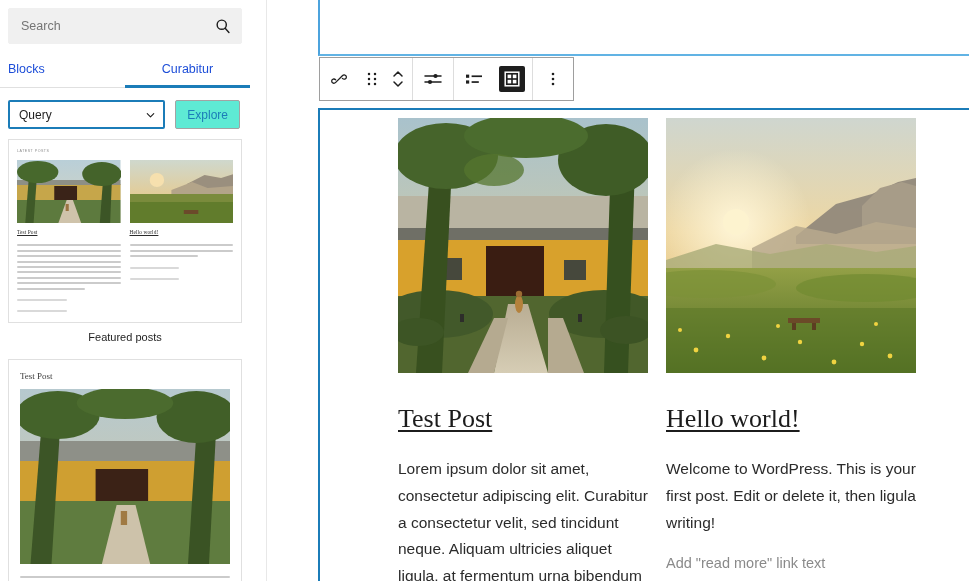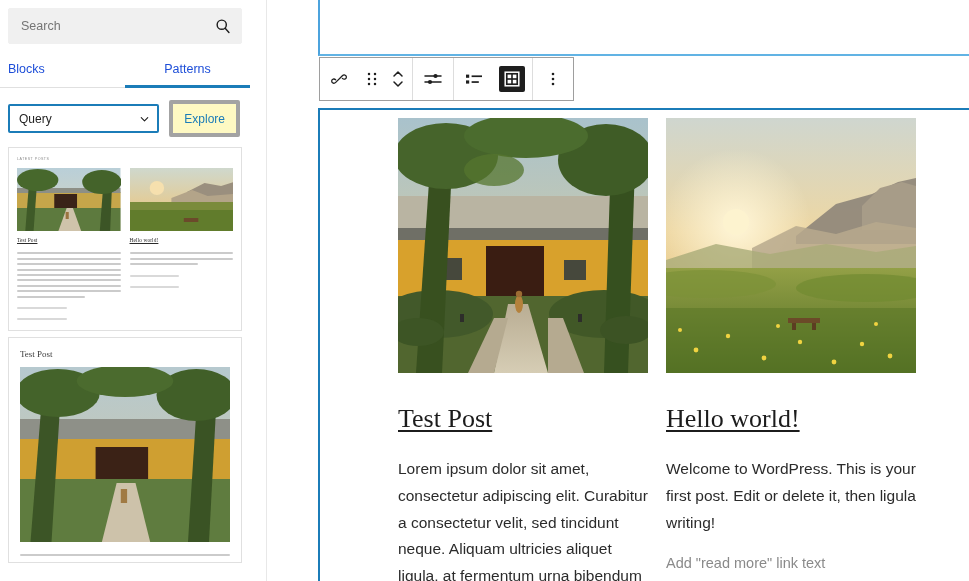--- a/index.html
+++ b/index.html
@@ -96,24 +96,24 @@
     cursor: pointer;
   }
   .chev {
     position: absolute; right: 8px; top: 50%;
     transform: translateY(-50%);
     pointer-events: none;
     color: #1e1e1e;
     display: flex;
   }
   .explore-btn {
-    height: 37px;
-    border: 4px solid #a3a3a3;
+    height: 29px;
+    border: 1px solid #a3a3a3;
     border-radius: 2px;
-    background: #fef9c3;
+    background: #5eead4;
     color: #1b7cb8;
     font-size: 12px;
     font-family: "Liberation Sans", sans-serif;
     padding: 0 11px;
     cursor: pointer;
     white-space: nowrap;
   }
 
   
   .pattern-list {
@@ -293,21 +293,21 @@
           <svg width="18" height="18" viewBox="0 0 20 20" fill="none" stroke="currentColor" stroke-width="1.6">
             <circle cx="8.6" cy="8.6" r="5.1"></circle>
             <line x1="12.4" y1="12.6" x2="16.6" y2="17.2" stroke-linecap="round"></line>
           </svg>
         </span>
       </div>
     </div>
 
     <div class="tabs">
       <button class="tab">Blocks</button>
-      <button class="tab active">Patterns</button>
+      <button class="tab active">Curabitur</button>
     </div>
 
     <div class="cat-row">
       <div class="select-wrap">
         <select class="cat-select">
           <option>Query</option>
         </select>
         <span class="chev">
           <svg width="13" height="13" viewBox="0 0 20 20" fill="none" stroke="currentColor" stroke-width="1.7">
             <polyline points="5,8 10,13 15,8" stroke-linecap="round" stroke-linejoin="round"></polyline>
@@ -389,20 +389,21 @@
                   <div class="blurline short2"></div>
                 <div class="mini-gap"></div>
                 <div class="blurline faint short"></div>
                 <div class="mini-gap"></div>
                 <div class="blurline faint short"></div>
               </div>
 
             </div>
           </div>
         </div>
+        <div class="pattern-caption">Featured posts</div>
       </div>
 
       <div class="pattern-item">
         <div class="pattern-preview">
           <div class="mini2">
             <div class="mini2-title">Test Post</div>
             <div class="mini2-img">
               <svg width="100%" height="100%" viewBox="0 0 200 175" preserveAspectRatio="none">
                 <defs>
                   <linearGradient id="p2sky" x1="0" y1="0" x2="0" y2="1">

